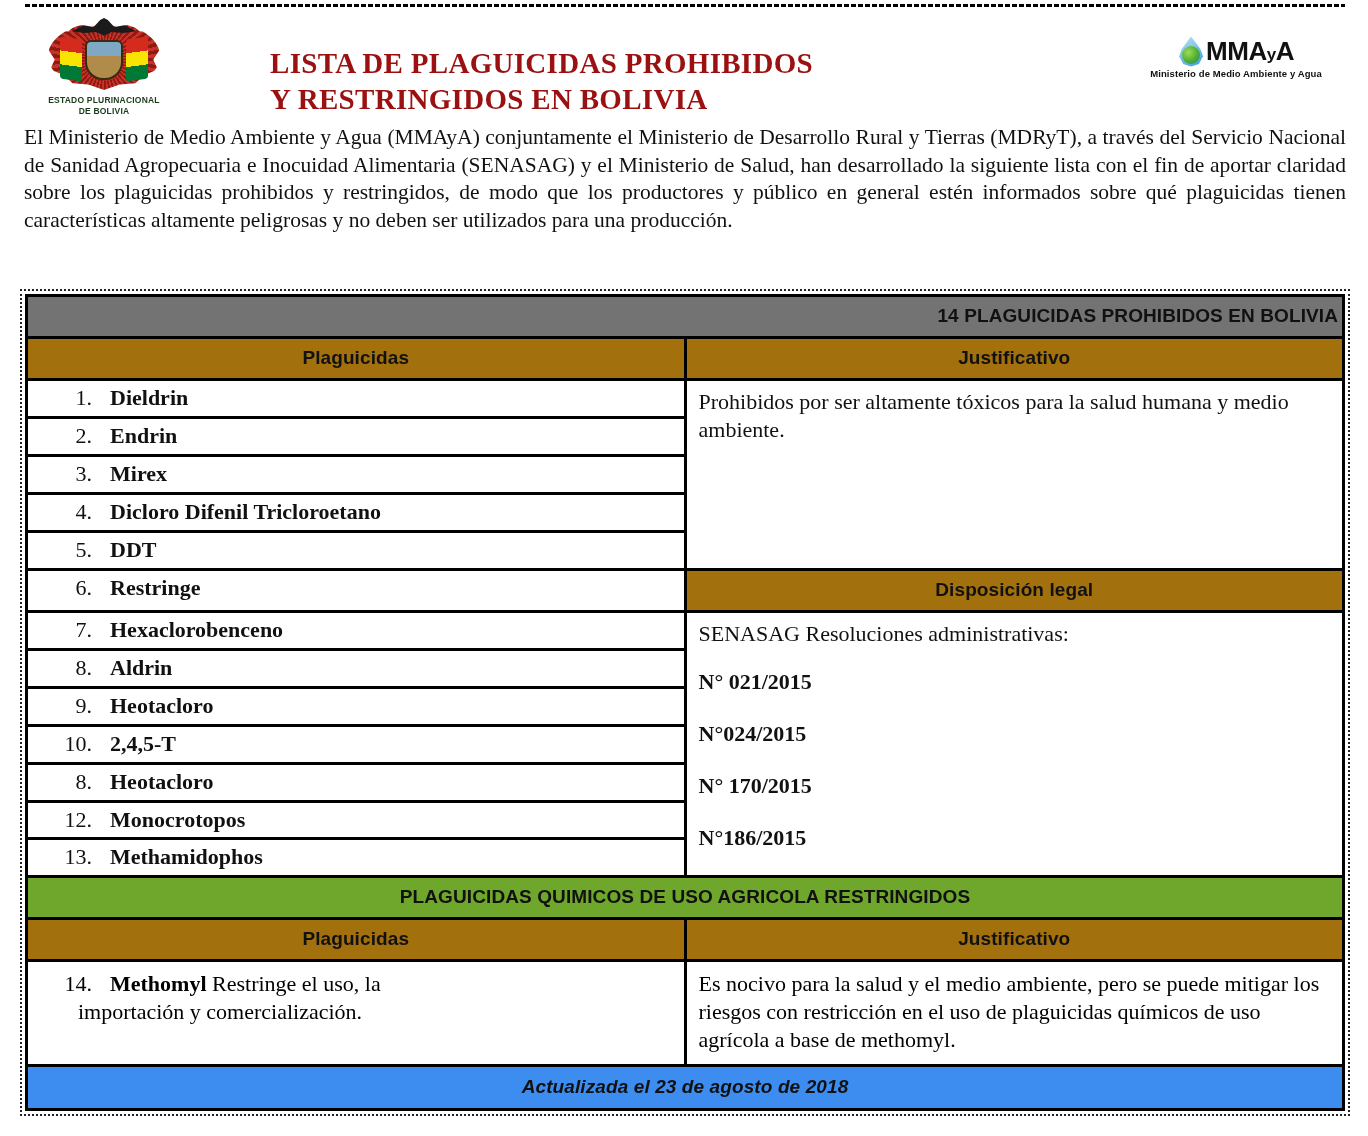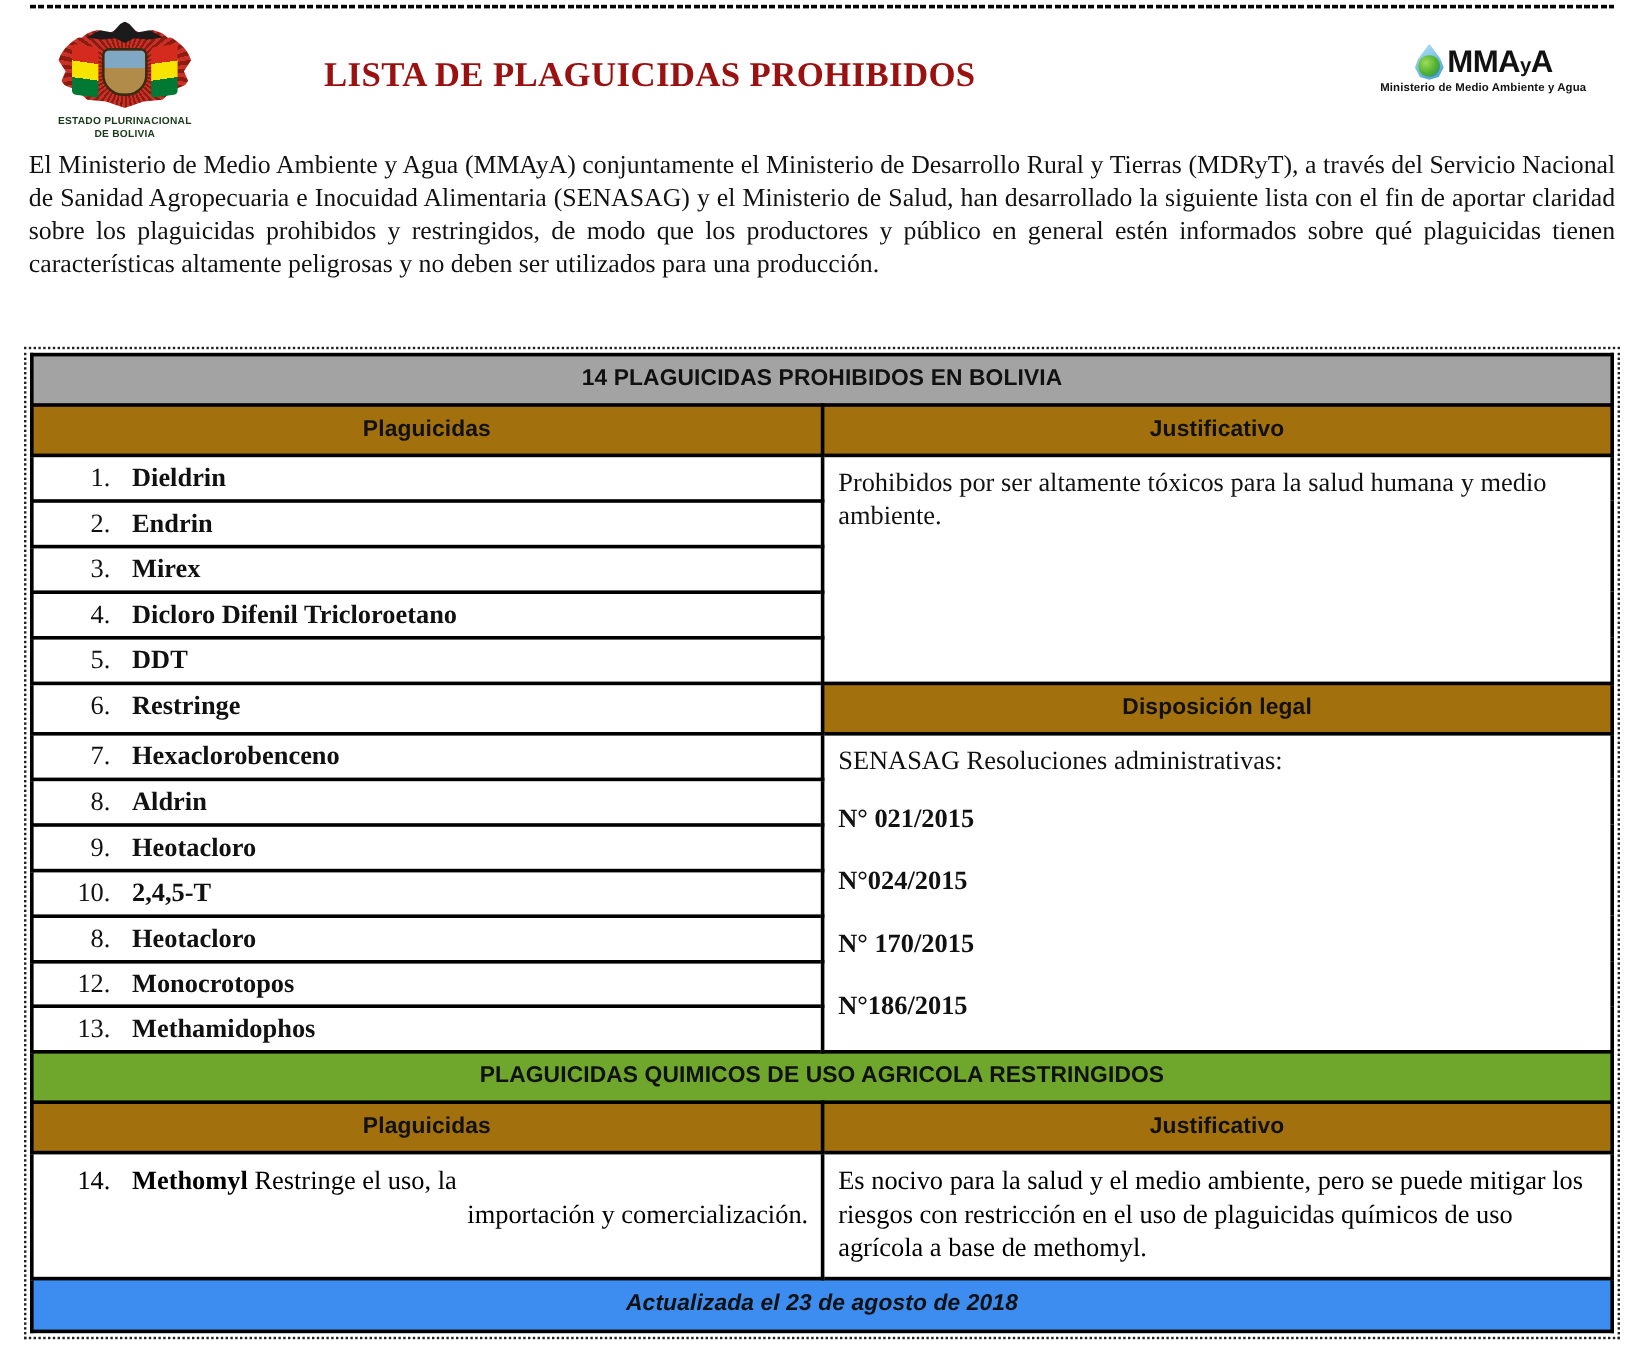--- a/index.html
+++ b/index.html
@@ -180,21 +180,21 @@
 
   .band {
     text-align: center;
     font-family: "Liberation Sans", sans-serif;
     font-weight: bold;
     font-size: 19px;
     color: #111;
     padding: 8px 4px 9px !important;
     letter-spacing: .1px;
   }
-  .band-green  { background: #a3a3a3; }
+  .band-green  { background: #737373; text-align: right; }
   .band-green2 { background: #6FA62C; }
   .band-brown  { background: #A2700C; }
   .band-blue   {
     background: #3D8DF0;
     font-style: italic;
     font-size: 19px;
     padding: 9px 4px 10px !important;
   }
 
   .pest {
@@ -237,21 +237,21 @@
     font-size: 22px;
     line-height: 1.25;
   }
   .r14 .num {
     display: inline-block;
     width: 68px;
     text-align: right;
     padding-right: 18px;
   }
   .r14 .nm { font-weight: bold; }
-  .r14 .cont { display: block; margin-left: 36px; text-align: right; }
+  .r14 .cont { display: block; margin-left: 36px; }
 
   .just14 {
     padding: 8px 12px 10px 12px !important;
     font-size: 22px;
     line-height: 1.27;
   }
 </style>
 </head>
 <body>
 
@@ -268,20 +268,21 @@
       <div class="condor"></div>
     </div>
     <div class="crest-cap">
       <div>ESTADO PLURINACIONAL</div>
       <div>DE BOLIVIA</div>
     </div>
   </div>
 
   <div class="title-block">
     <div class="title-line">LISTA DE PLAGUICIDAS PROHIBIDOS</div>
+    <div class="title-line">Y RESTRINGIDOS EN BOLIVIA</div>
   </div>
 
   <div class="mmaya">
     <div class="mmaya-row">
       <div class="mmaya-drop">
         <div class="d"></div>
         <div class="g"></div>
       </div>
       <div class="mmaya-word"><span>MMA</span><span class="sm">y</span><span>A</span></div>
     </div>

